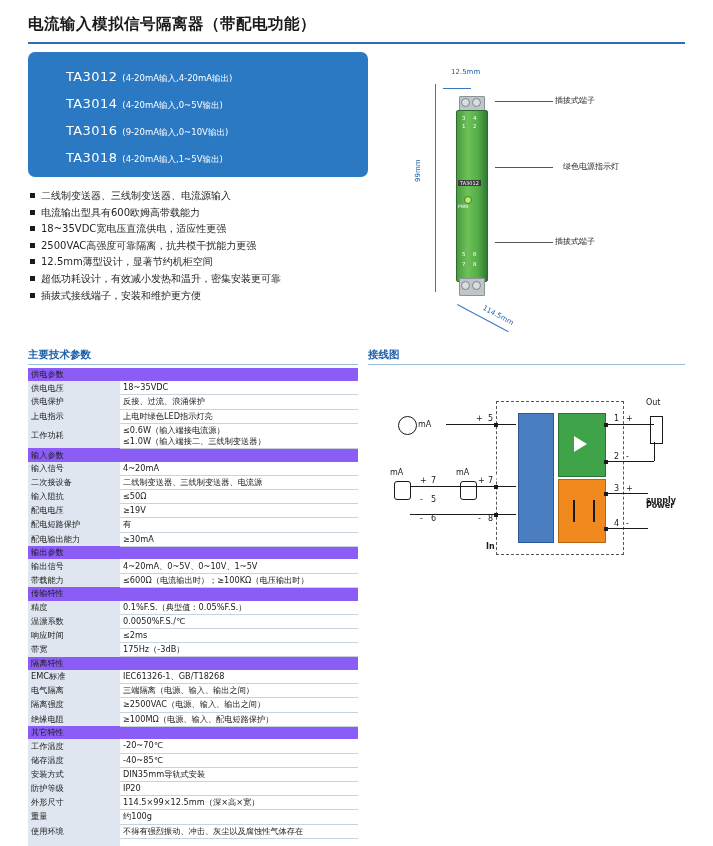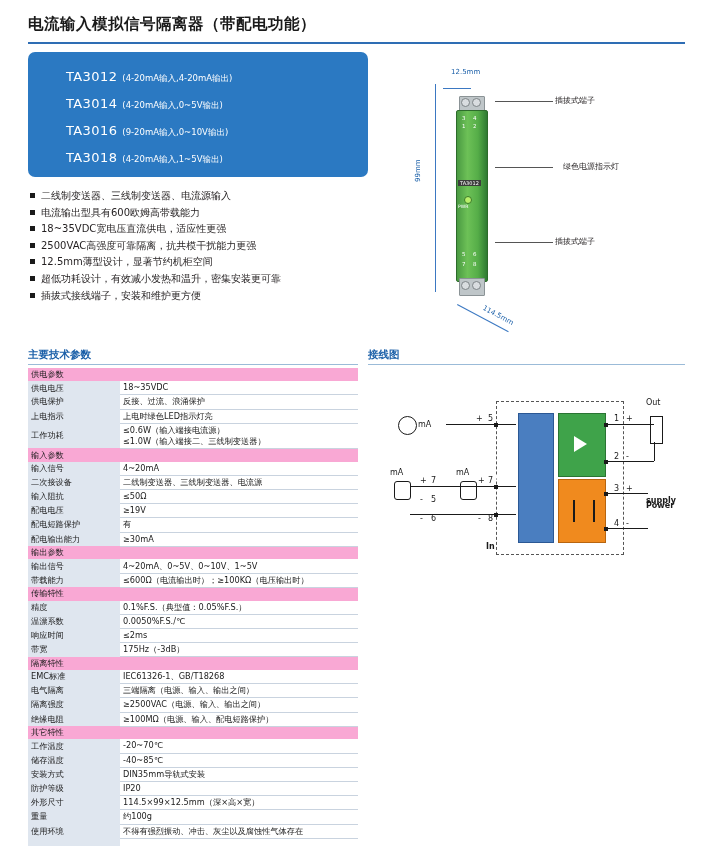--- a/index.html
+++ b/index.html
@@ -265,21 +265,21 @@
     background: #dfe6ef;
     color: #1a1a1a;
     white-space: nowrap;
   }
   .spec-table td.v {
     background: #ffffff;
     border-bottom: 1px solid #c9d3df;
     color: #1a1a1a;
   }
   .spec-table tr.group td {
-    background: #f9a8d4;
+    background: #8b5cf6;
     font-weight: normal;
   }
   .spec-table tr.group td.v {
     border-bottom: none;
   }
   .v-multi {
     line-height: 11.5px;
   }
   
   .wiring {

